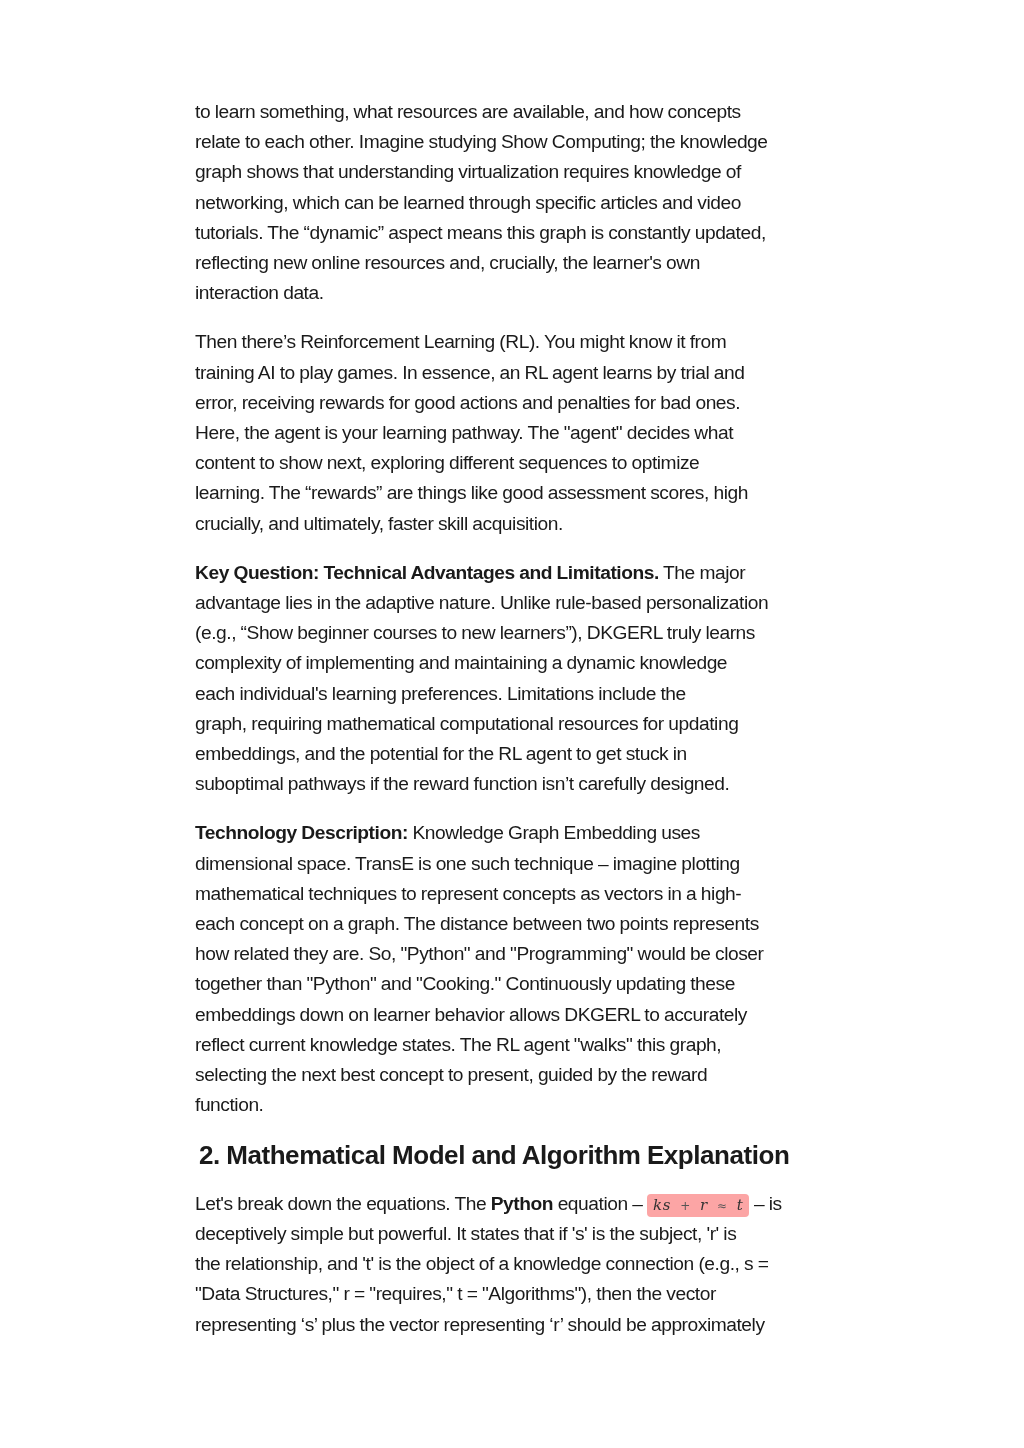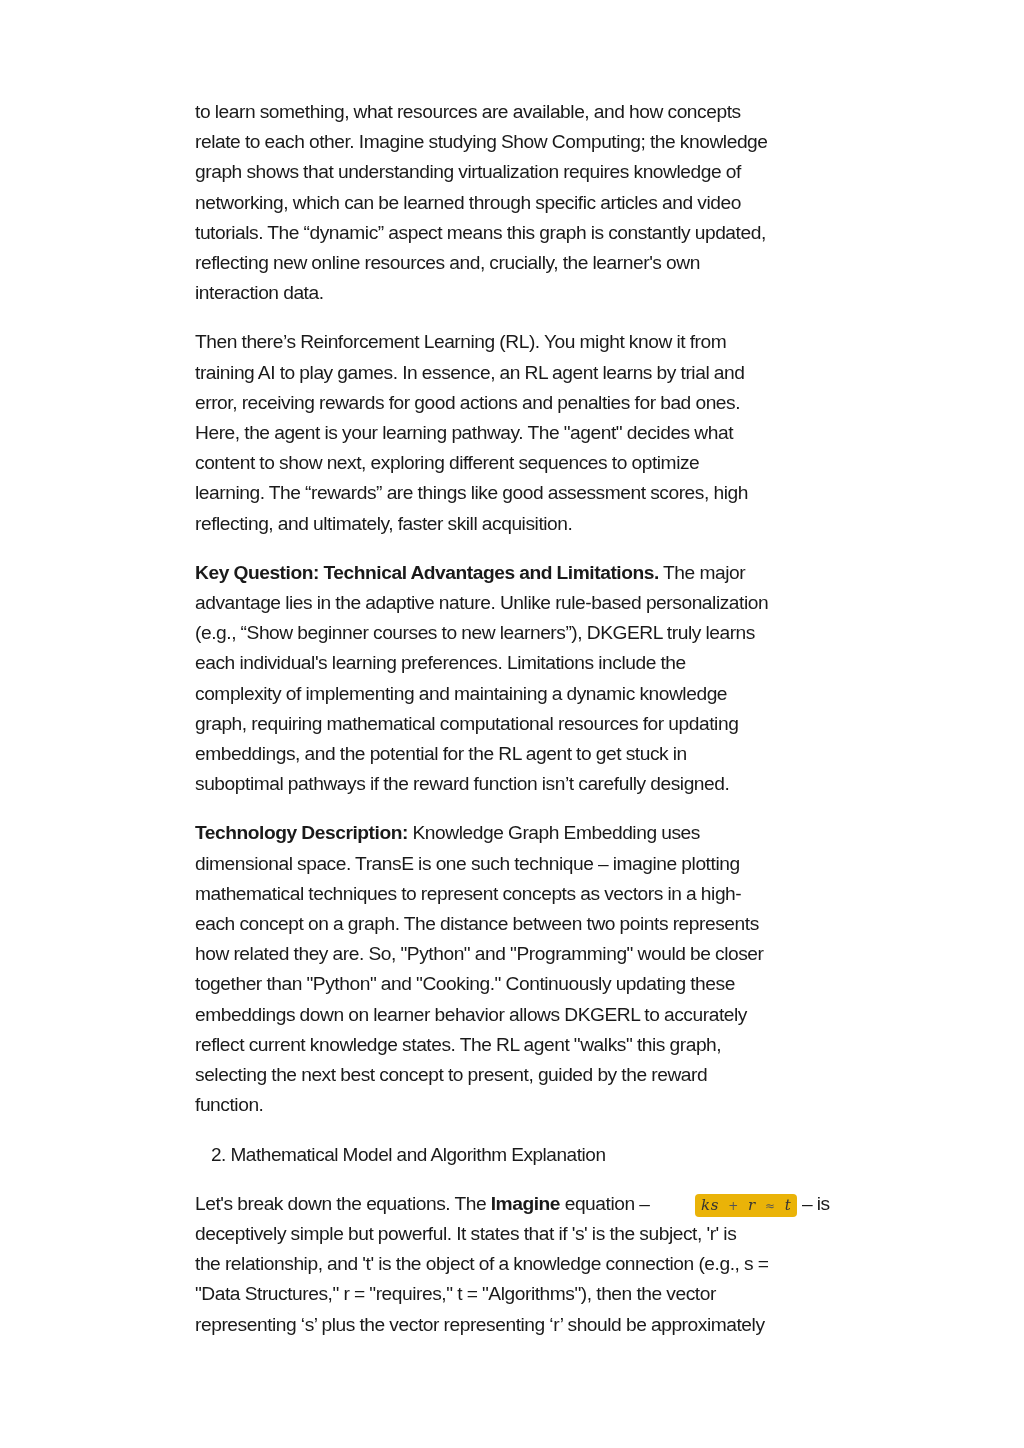--- a/index.html
+++ b/index.html
@@ -13,38 +13,37 @@
       font-size: 19.2px;
       line-height: 30.2px;
       color: #1a1a1a;
       letter-spacing: -0.45px;
       word-spacing: -0.3px;
     }
     p { margin: 0 0 19px 0; }
     .line { display: block; white-space: nowrap; }
     b { font-weight: bold; }
     h2 {
-      margin: 0 0 19px 16px;
-      font-size: 19px;
-      font-weight: normal;
+      margin: 0 0 19px 4px;
+      font-size: 26px;
+      font-weight: bold;
       line-height: 30.2px;
     }
     .math {
       display: inline-block;
-      background: #eab308;
+      background: #fca5a5;
       border-radius: 4px;
       padding: 0 6px;
       font-family: "DejaVu Serif", serif;
       font-style: italic;
       font-size: 15px;
       line-height: 22px;
       letter-spacing: 0.5px;
       color: #333;
       word-spacing: 4px;
-      margin-left: 41px;
     }
     .math .op { font-style: normal; font-size: 12px; color: #555; }
   </style>
 </head>
 <body>
 
 <div class="page">
 
   <p>
     <span class="line">to learn something, what resources are available, and how concepts</span>
@@ -56,29 +55,29 @@
     <span class="line">interaction data.</span>
   </p>
 
   <p>
     <span class="line">Then there’s Reinforcement Learning (RL). You might know it from</span>
     <span class="line">training AI to play games. In essence, an RL agent learns by trial and</span>
     <span class="line">error, receiving rewards for good actions and penalties for bad ones.</span>
     <span class="line">Here, the agent is your learning pathway. The "agent" decides what</span>
     <span class="line">content to show next, exploring different sequences to optimize</span>
     <span class="line">learning. The “rewards” are things like good assessment scores, high</span>
-    <span class="line">reflecting, and ultimately, faster skill acquisition.</span>
+    <span class="line">crucially, and ultimately, faster skill acquisition.</span>
   </p>
 
   <p>
     <span class="line"><b>Key Question: Technical Advantages and Limitations.</b><span> The major</span></span>
     <span class="line">advantage lies in the adaptive nature. Unlike rule-based personalization</span>
     <span class="line">(e.g., “Show beginner courses to new learners”), DKGERL truly learns</span>
+    <span class="line">complexity of implementing and maintaining a dynamic knowledge</span>
     <span class="line">each individual's learning preferences. Limitations include the</span>
-    <span class="line">complexity of implementing and maintaining a dynamic knowledge</span>
     <span class="line">graph, requiring mathematical computational resources for updating</span>
     <span class="line">embeddings, and the potential for the RL agent to get stuck in</span>
     <span class="line">suboptimal pathways if the reward function isn’t carefully designed.</span>
   </p>
 
   <p>
     <span class="line"><b>Technology Description:</b><span> Knowledge Graph Embedding uses</span></span>
     <span class="line">dimensional space. TransE is one such technique – imagine plotting</span>
     <span class="line">mathematical techniques to represent concepts as vectors in a high-</span>
     <span class="line">each concept on a graph. The distance between two points represents</span>
@@ -86,20 +85,20 @@
     <span class="line">together than "Python" and "Cooking." Continuously updating these</span>
     <span class="line">embeddings down on learner behavior allows DKGERL to accurately</span>
     <span class="line">reflect current knowledge states. The RL agent "walks" this graph,</span>
     <span class="line">selecting the next best concept to present, guided by the reward</span>
     <span class="line">function.</span>
   </p>
 
   <h2>2. Mathematical Model and Algorithm Explanation</h2>
 
   <p>
-    <span class="line"><span>Let's break down the equations. The </span><b>Imagine</b><span> equation – </span><span class="math"><span>ks</span> <span class="op">+</span> <span>r</span> <span class="op">≈</span> <span>t</span></span><span> – is</span></span>
+    <span class="line"><span>Let's break down the equations. The </span><b>Python</b><span> equation – </span><span class="math"><span>ks</span> <span class="op">+</span> <span>r</span> <span class="op">≈</span> <span>t</span></span><span> – is</span></span>
     <span class="line">deceptively simple but powerful. It states that if 's' is the subject, 'r' is</span>
     <span class="line">the relationship, and 't' is the object of a knowledge connection (e.g., s =</span>
     <span class="line">"Data Structures," r = "requires," t = "Algorithms"), then the vector</span>
     <span class="line">representing ‘s’ plus the vector representing ‘r’ should be approximately</span>
   </p>
 
 </div>
 
 </body></html>

